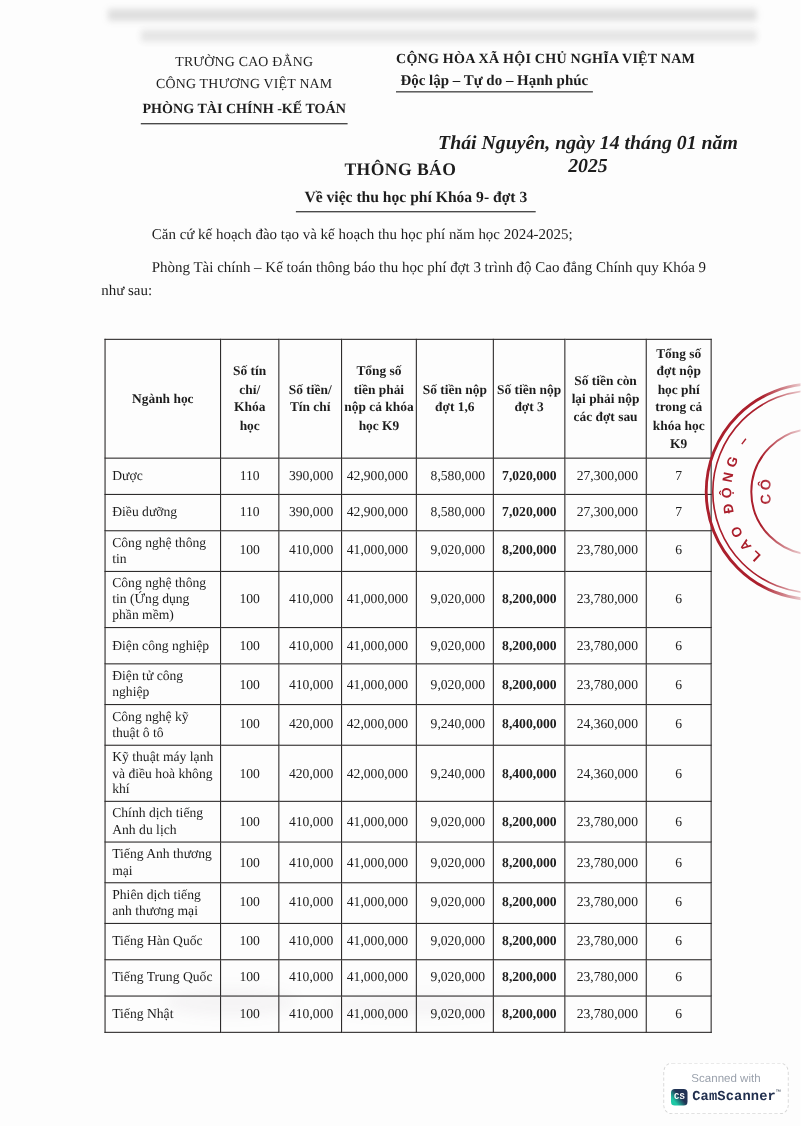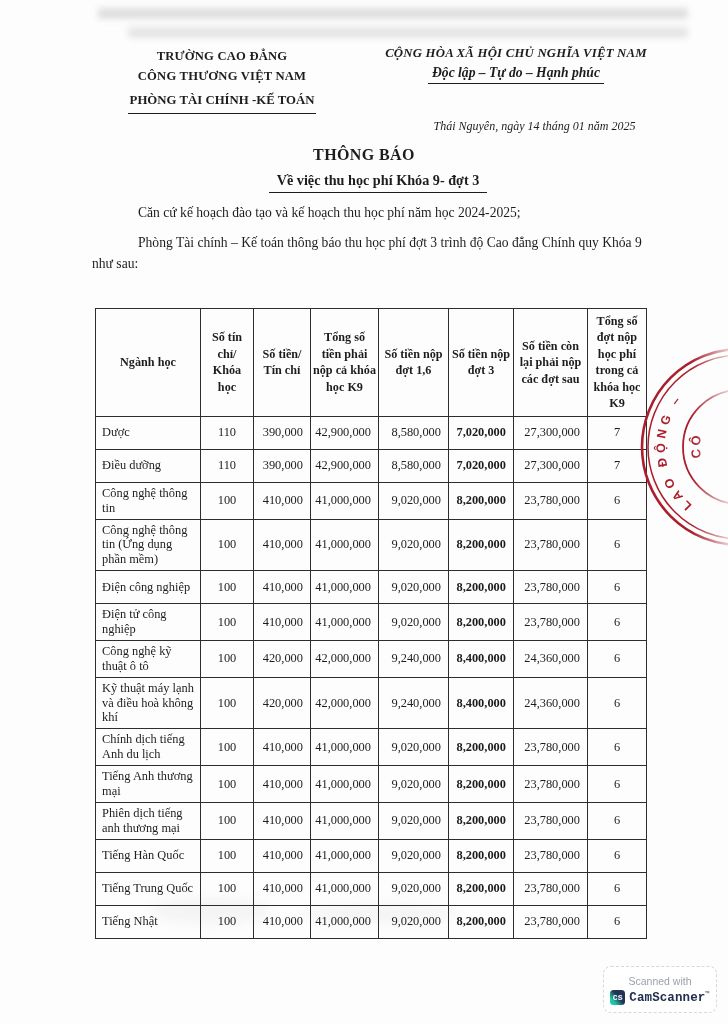--- a/index.html
+++ b/index.html
@@ -15,26 +15,26 @@
   
   .ghost{position:absolute;background:rgba(70,70,70,.16);filter:blur(3px);border-radius:2px;}
   .ghost1{left:98px;top:8px;width:590px;height:11px;}
   .ghost2{left:128px;top:27px;width:560px;height:11px;opacity:.8;}
   .smudge{position:absolute;background:rgba(90,80,90,.05);filter:blur(6px);border-radius:50%;}
   .sm1{left:150px;top:898px;width:120px;height:26px;}
   .sm2{left:300px;top:905px;width:160px;height:18px;}
 
   
   .org-block{position:absolute;left:88px;top:46px;width:268px;text-align:center;line-height:1.6;}
-  .org-line{font-size:12.6px;font-weight:700;letter-spacing:.2px;}
+  .org-line{font-size:12.6px;font-weight:400;letter-spacing:.2px;}
   .org-dept{font-size:12.8px;font-weight:700;display:inline-block;border-bottom:1.4px solid #1d1d1d;padding:0 2px 2px 2px;}
-  .nat-block{position:absolute;left:360px;top:46px;width:312px;text-align:center;font-style:italic;}
+  .nat-block{position:absolute;left:360px;top:46px;width:312px;text-align:left;}
   .nat-line1{font-size:12.8px;font-weight:700;letter-spacing:.2px;}
   .nat-line2{font-size:13.6px;font-weight:700;display:inline-block;border-bottom:1.4px solid #1d1d1d;padding:0 4px 2px 4px;margin-top:4px;}
-  .dateline{position:absolute;left:392px;top:119px;width:285px;text-align:center;font-size:12px;font-style:italic;font-weight:400;}
+  .dateline{position:absolute;left:392px;top:119px;width:285px;text-align:center;font-size:18px;font-style:italic;font-weight:700;}
 
   .doc-title{position:absolute;left:0;top:146px;width:728px;text-align:center;font-size:16px;font-weight:700;letter-spacing:.4px;}
   .doc-subtitle-wrap{position:absolute;left:0;top:171px;width:728px;text-align:center;padding-left:14px;}
   .doc-subtitle{font-size:14.2px;font-weight:700;display:inline-block;border-bottom:1.6px solid #1d1d1d;padding:0 8px 3px 8px;}
 
   .body-text{position:absolute;left:92px;top:202px;width:556px;font-size:13.6px;line-height:1.55;}
   .body-text p{margin:0 0 9px 0;text-indent:46px;}
   .section-heading{font-size:13.6px;font-weight:700;margin-top:2px;}
 
   

